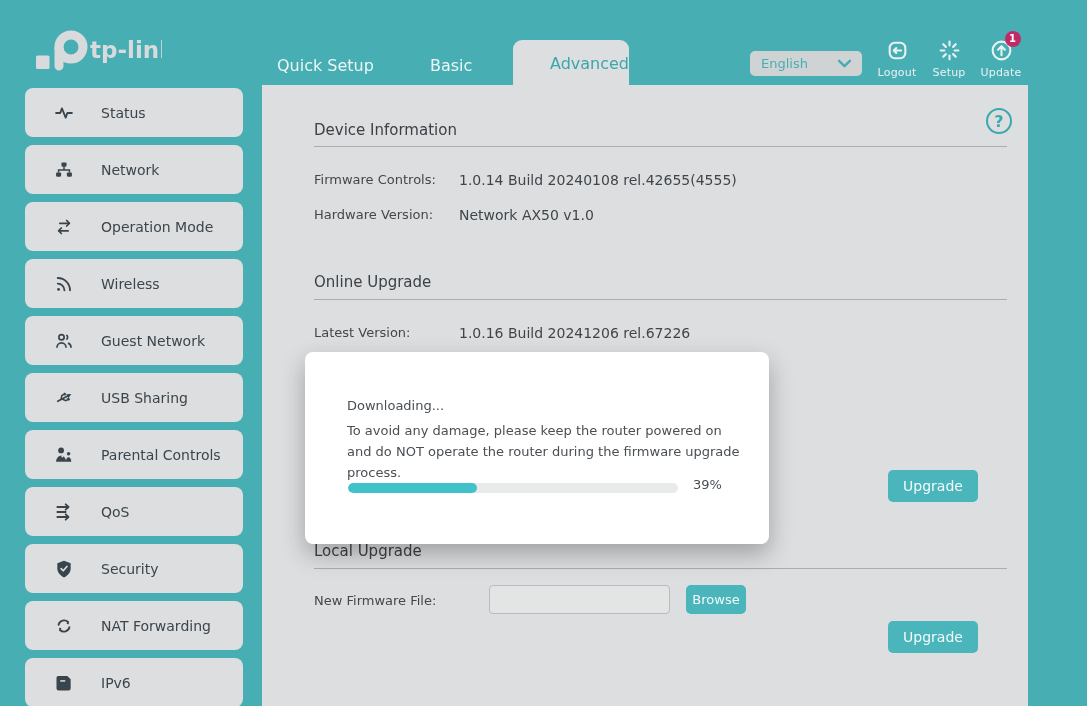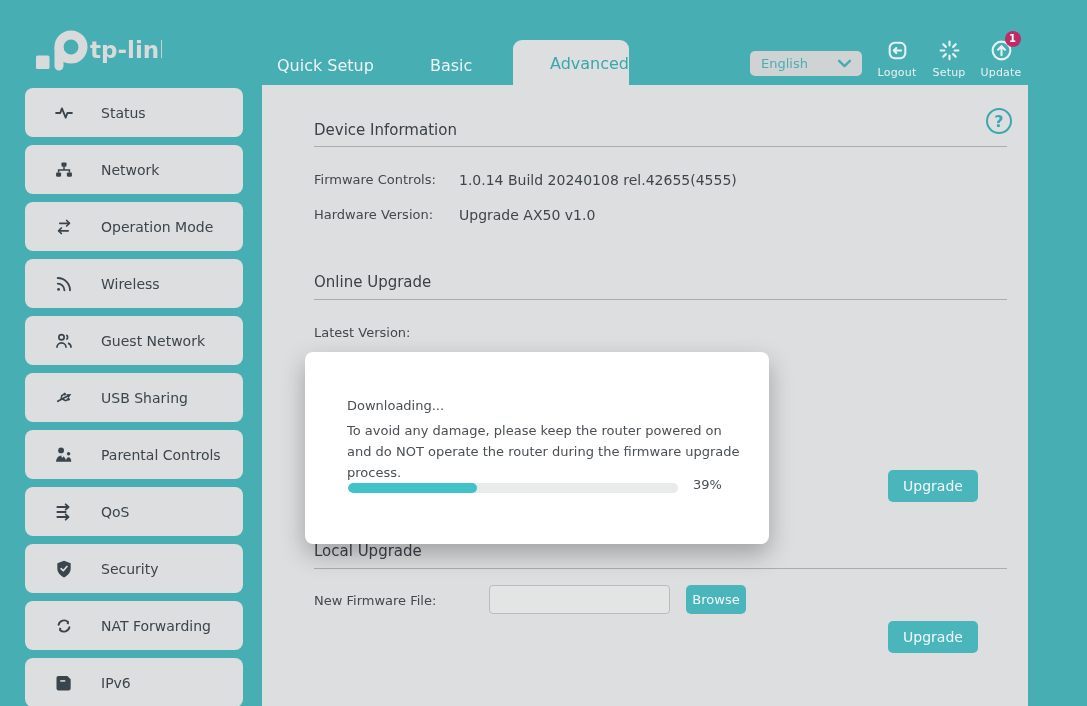--- a/index.html
+++ b/index.html
@@ -285,25 +285,26 @@
 </div>
 
 <div class="main">
   <div class="help">?</div>
 
   <div class="sec-title" style="top:36px">Device Information</div>
   <div class="divider" style="top:61px"></div>
   <div class="row-label" style="top:87px">Firmware Controls:</div>
   <div class="row-value" style="top:87px">1.0.14 Build 20240108 rel.42655(4555)</div>
   <div class="row-label" style="top:122px">Hardware Version:</div>
-  <div class="row-value" style="top:122px">Upgrade AX50 v1.0</div>
+  <div class="row-value" style="top:122px">Network AX50 v1.0</div>
 
   <div class="sec-title" style="top:188px">Online Upgrade</div>
   <div class="divider" style="top:214px"></div>
   <div class="row-label" style="top:240px">Latest Version:</div>
+  <div class="row-value" style="top:240px">1.0.16 Build 20241206 rel.67226</div>
   <button class="btn btn-upgrade-online">Upgrade</button>
 
   <div class="sec-title" style="top:457px">Local Upgrade</div>
   <div class="divider" style="top:483px"></div>
   <div class="row-label" style="top:508px">New Firmware File:</div>
   <input class="file-input" type="text" value="" style="">
   <button class="btn btn-browse">Browse</button>
   <button class="btn btn-upgrade-local">Upgrade</button>
 </div>
 

